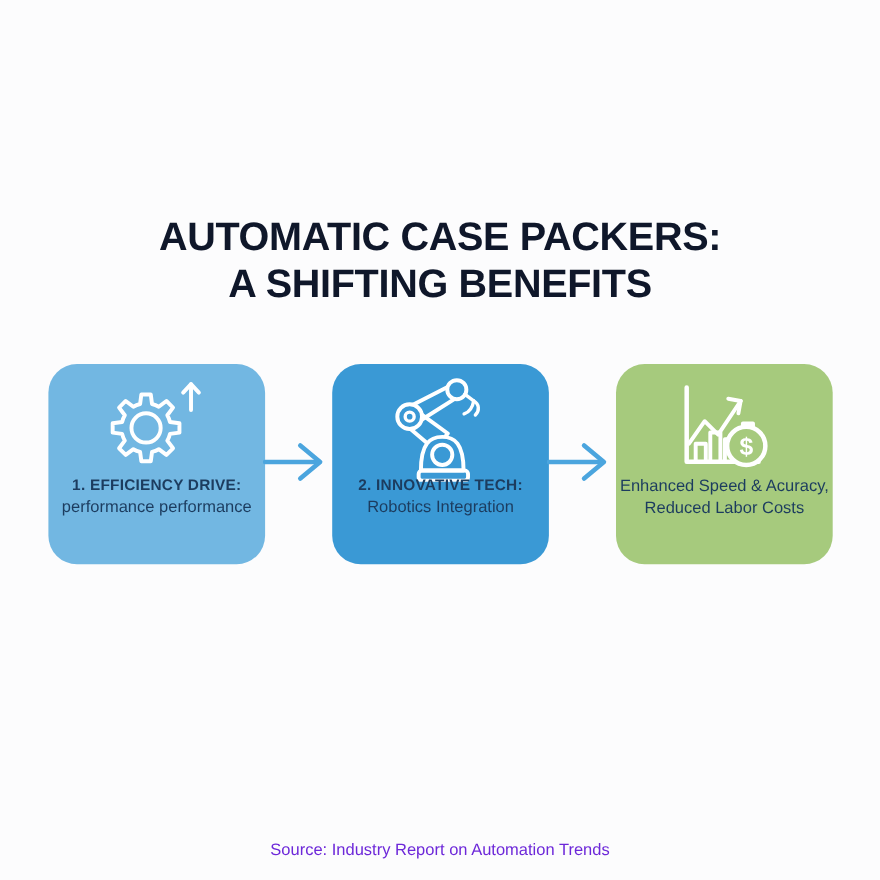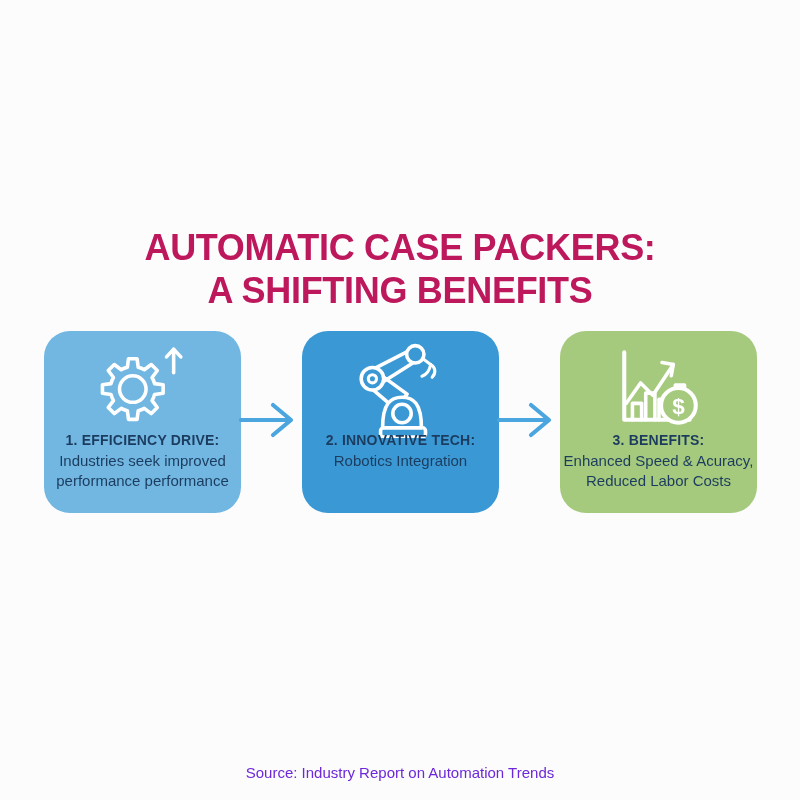--- a/index.html
+++ b/index.html
@@ -14,22 +14,21 @@
   .title {
     position: absolute;
     top: 193px;
     left: 0;
     width: 800px;
     text-align: center;
     font-weight: bold;
     font-size: 36px;
     line-height: 43px;
     letter-spacing: -0.3px;
-    color: #be185d;
-    margin-top: 33px;
+    color: #0f172a;
   }
   .card {
     position: absolute;
     top: 331px;
     width: 197px;
     height: 182px;
     border-radius: 26px;
     text-align: center;
     color: #1c3c5f;
   }
@@ -78,21 +77,20 @@
         <g fill="none" stroke-width="3.5" stroke-linejoin="round" stroke-linecap="round" stroke="#ffffff">
           <path d="M61.3,42.7 L69.7,43.8 L69.7,52.2 L61.3,53.3 A22,22 0 0 1 58.9,59.3 L64,66.1 L58.1,72 L51.3,66.9 A22,22 0 0 1 45.3,69.3 L44.2,77.7 L35.8,77.7 L34.7,69.3 A22,22 0 0 1 28.7,66.9 L21.9,72 L16,66.1 L21.1,59.3 A22,22 0 0 1 18.7,53.3 L10.3,52.2 L10.3,43.8 L18.7,42.7 A22,22 0 0 1 21.1,36.7 L16,29.9 L21.9,24 L28.7,29.1 A22,22 0 0 1 34.7,26.7 L35.8,18.3 L44.2,18.3 L45.3,26.7 A22,22 0 0 1 51.3,29.1 L58.1,24 L64,29.9 L58.9,36.7 A22,22 0 0 1 61.3,42.7 Z"></path>
           <circle cx="40" cy="48" r="13"></circle>
           <line x1="80" y1="32" x2="80" y2="9"></line>
           <polyline points="73,16.5 80,9 87,16.5"></polyline>
         </g>
       </svg>
     </div>
     <div class="card-heading">1. EFFICIENCY DRIVE:</div>
     <div class="card-body">
-      <div>Industries seek improved</div>
       <div>performance performance</div>
     </div>
   </div>
 
   <svg class="flow-arrow" style="left:239px" width="64" height="42" viewBox="0 0 64 42">
     <g fill="none" stroke-width="4.2" stroke-linecap="round" stroke-linejoin="round" stroke="#4ba5de">
       <line x1="2" y1="21" x2="48" y2="21"></line>
       <polyline points="34,6 52,21 34,36"></polyline>
     </g>
   </svg>
@@ -139,21 +137,20 @@
           <line x1="64" y1="24" x2="62" y2="35"></line>
           <path d="M24,78 V62 H33 V78"></path>
           <path d="M37,78 V52 H46 V78"></path>
           <path d="M50,78 V58 H59 V78"></path>
           <path d="M66,56 V44 H75 V56"></path>
           <circle cx="69" cy="64" r="17" fill="#a6ca7d" stroke-width="4"></circle>
           <text x="69" y="72" text-anchor="middle" font-size="22" font-weight="bold" font-family="Liberation Sans, sans-serif" fill="#ffffff" stroke="none">$</text>
         </g>
       </svg>
     </div>
-    <div class="card-heading">3. BENEFITS:</div>
     <div class="card-body">
       <div>Enhanced Speed &amp; Acuracy,</div>
       <div>Reduced Labor Costs</div>
     </div>
   </div>
 
   <div class="source">Source: Industry Report on Automation Trends</div>
 
 </div>
 

